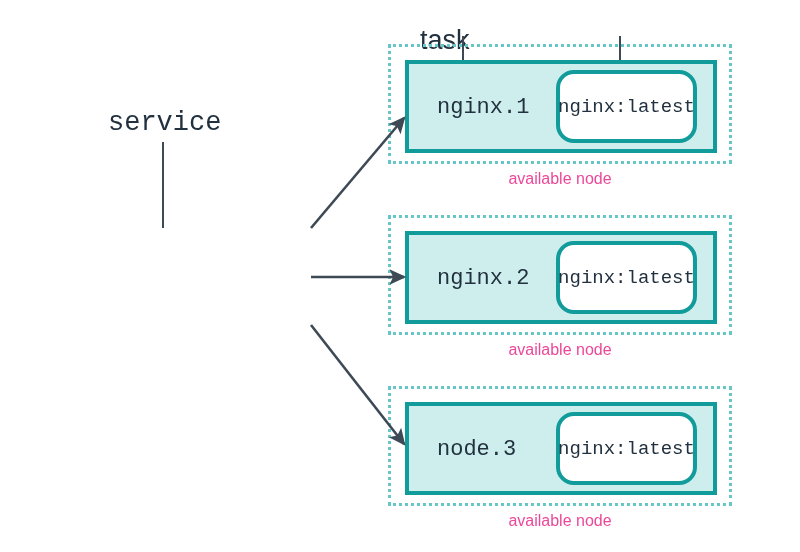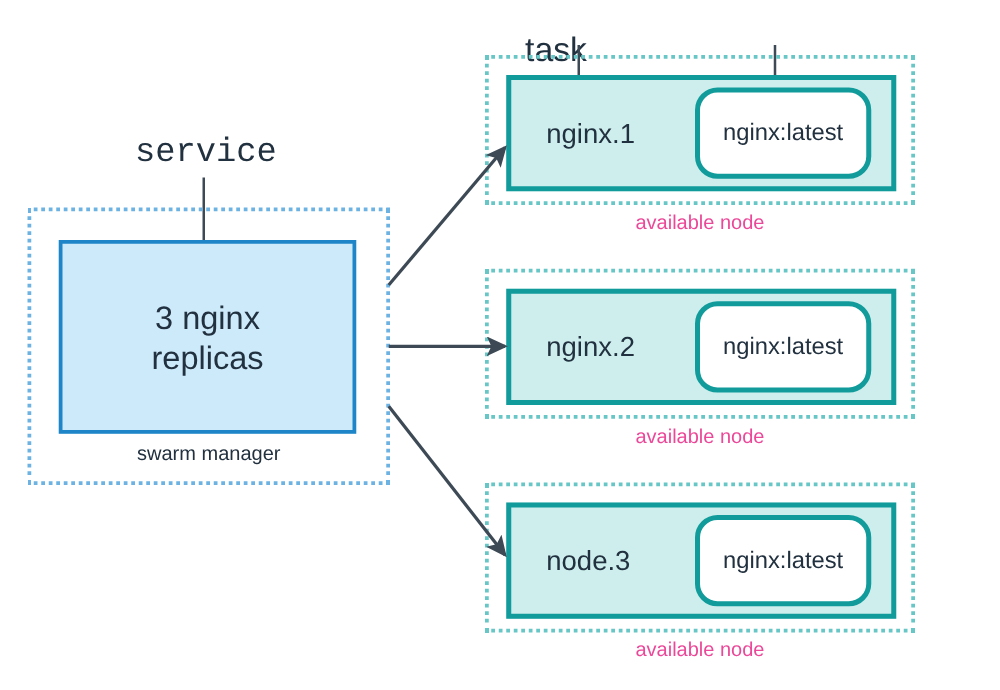--- a/index.html
+++ b/index.html
@@ -62,20 +62,21 @@
     color: #22313f;
     text-align: center;
     white-space: nowrap;
   }
 
   
   .node-dashed {
     border: 3px dotted #67c6c6;
     box-sizing: border-box;
     background: transparent;
+    font-family: Liberation Mono, monospace;
   }
   .task-box {
     background: #cdeeed;
     border: 4px solid #119b9b;
     box-sizing: border-box;
   }
   .task-label {
     position: absolute;
     left: 28px;
     top: 50%;
@@ -121,31 +122,20 @@
 <div id="canvas">
 
   <div class="abs callout-label" style="left:108px; top:108px;font-family:Liberation Mono, monospace;">service</div>
   <div class="abs leader-line" style="left:162px; top:142px; height:86px;"></div>
 
   <div class="abs callout-label" style="left:420px; top:2px;margin-top:23px;">task</div>
   <div class="abs leader-line" style="left:462px; top:36px; height:50px;"></div>
 
   <div class="abs leader-line" style="left:619px; top:36px; height:58px;"></div>
 
-  <div class="abs manager-dashed" style="left:22px; top:166px; width:290px; height:222px;">
-
-    <div class="abs service-box center-text" style="left:22px; top:23px; width:238px; height:155px;">
-      <div class="service-box-text">
-        <div>3 nginx</div>
-        <div>replicas</div>
-      </div>
-    </div>
-
-    <div class="abs group-caption" style="left:0px; top:186px; width:284px;">swarm manager</div>
-  </div>
 
   <div class="abs node-dashed" style="left:388px; top:44px; width:344px; height:120px;">
     <div class="abs task-box" style="left:14px; top:13px; width:312px; height:93px;">
       <div class="task-label">nginx.1</div>
       <div class="container-box" style="left:147px; top:6px; width:141px; height:73px;">
         <div class="container-text center-text">nginx:latest</div>
       </div>
     </div>
   </div>
   <div class="abs node-caption" style="left:388px; top:170px; width:344px;">available node</div>

